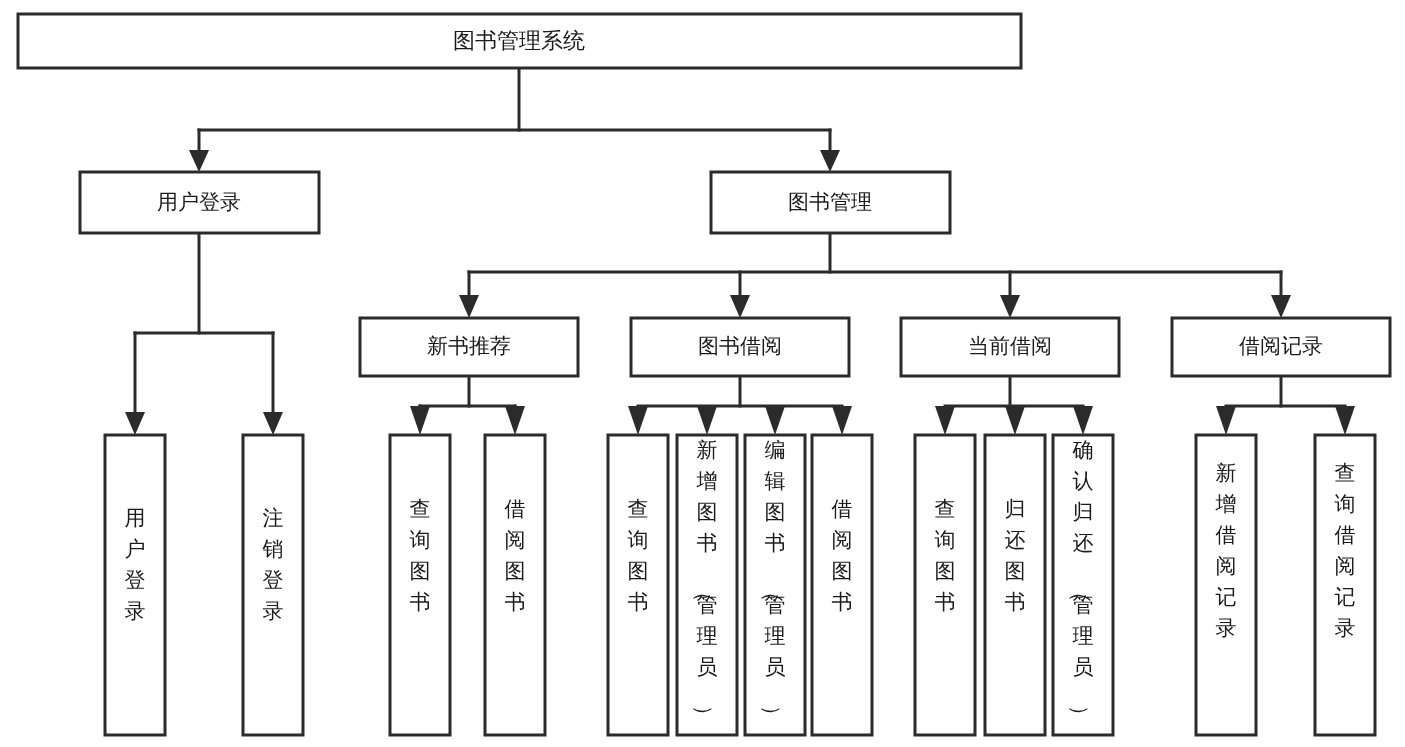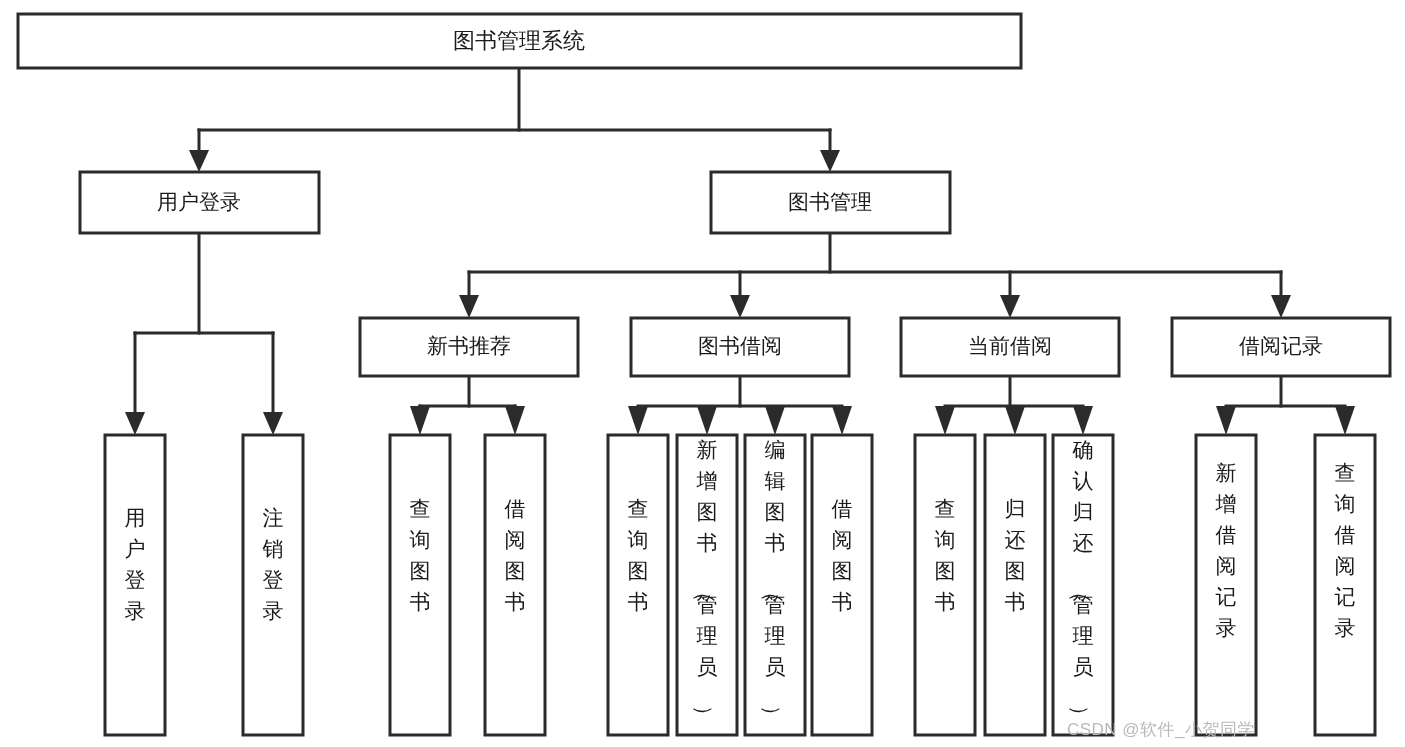--- a/index.html
+++ b/index.html
@@ -211,14 +211,13 @@
       <rect class="node-rect" x="1196" y="435" width="60" height="300"></rect>
       <text class="node-label-v" x="1226" y="480"><tspan x="1226" y="480">新</tspan><tspan x="1226" y="511">增</tspan><tspan x="1226" y="542">借</tspan><tspan x="1226" y="573">阅</tspan><tspan x="1226" y="604">记</tspan><tspan x="1226" y="635">录</tspan></text>
     </g>
     <g>
       <rect class="node-rect" x="1315" y="435" width="60" height="300"></rect>
       <text class="node-label-v" x="1345" y="480"><tspan x="1345" y="480">查</tspan><tspan x="1345" y="511">询</tspan><tspan x="1345" y="542">借</tspan><tspan x="1345" y="573">阅</tspan><tspan x="1345" y="604">记</tspan><tspan x="1345" y="635">录</tspan></text>
     </g>
 
   </svg>
 
-  <div class="watermark">CSDN @软件_小贺同学</div>
 </div>
 
 </body></html>

